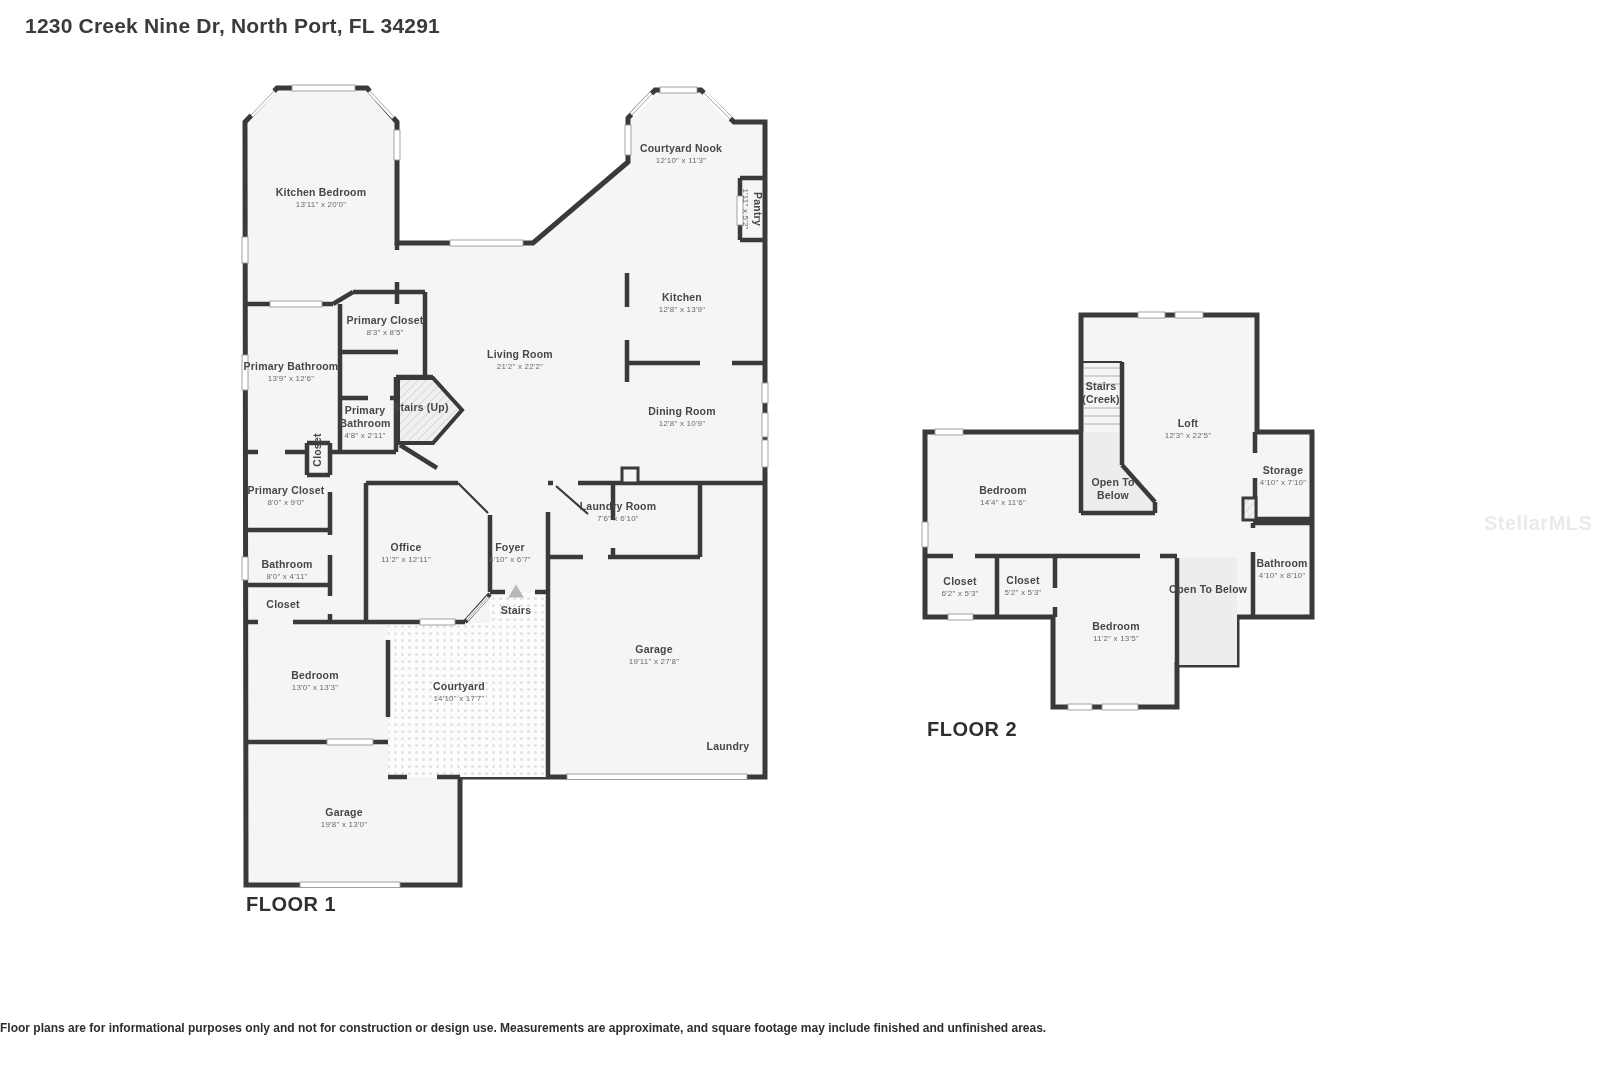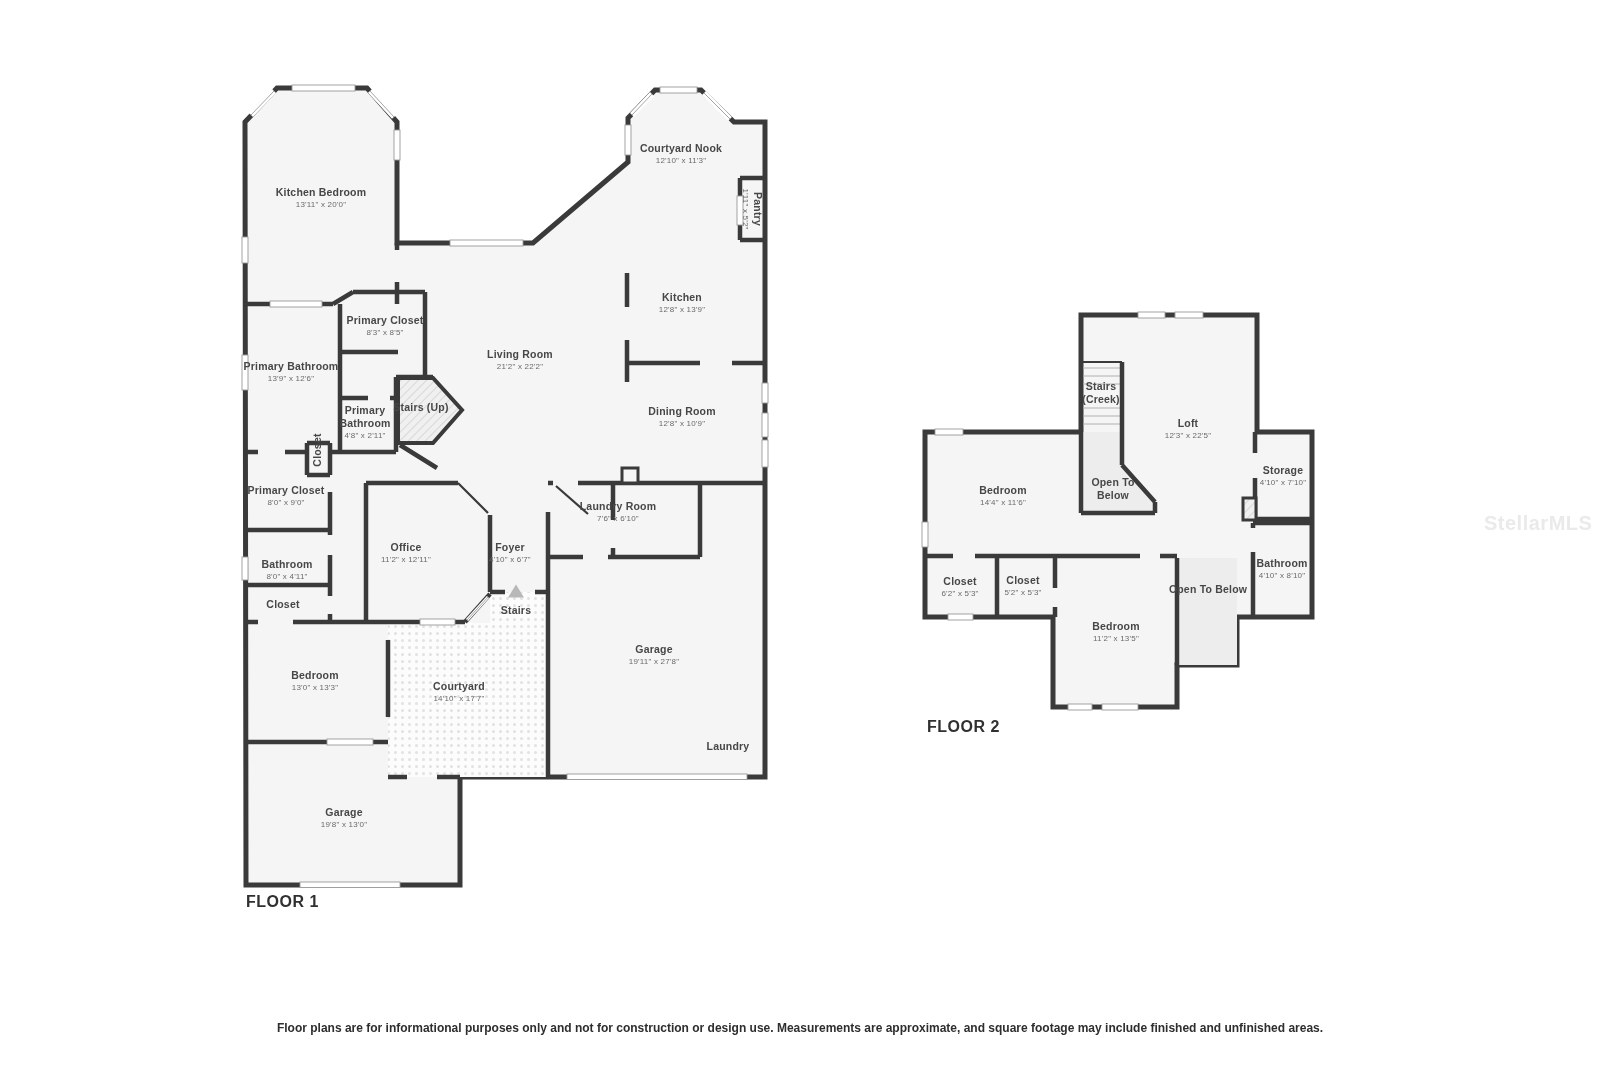--- a/index.html
+++ b/index.html
@@ -1,31 +1,31 @@
 <!DOCTYPE html>
 <html><head>
 <meta charset="utf-8">
 <style>
   html,body{margin:0;padding:0;background:#fff;}
   #canvas{position:relative;width:1600px;height:1066px;background:#ffffff;overflow:hidden;
           font-family:"Liberation Sans",sans-serif;}
   #plan-svg{position:absolute;left:0;top:0;}
   .page-title{position:absolute;left:25px;top:14px;font-size:21px;font-weight:700;color:#3b3b3b;letter-spacing:.2px;}
-  .floor-label{position:absolute;font-size:16px;font-weight:800;color:#303030;letter-spacing:.5px;}
+  .floor-label{position:absolute;font-size:20px;font-weight:800;color:#303030;letter-spacing:.5px;}
   .room{position:absolute;transform:translate(-50%,-50%);text-align:center;white-space:nowrap;line-height:1.22;}
   .room .rn{font-size:10.5px;font-weight:700;color:#474747;letter-spacing:.2px;}
   .room .rd{font-size:8px;font-weight:400;color:#6a6a6a;margin-top:1px;letter-spacing:.2px;}
   .room.wrap{white-space:normal;}
   .room.rot-cw{transform:translate(-50%,-50%) rotate(90deg);}
   .room.rot-ccw{transform:translate(-50%,-50%) rotate(-90deg);}
   .entry-tri{position:absolute;width:0;height:0;transform:translate(-50%,-50%);
              border-left:8px solid transparent;border-right:8px solid transparent;
              border-bottom:13px solid #b8b8b8;}
   .watermark{position:absolute;left:1484px;top:512px;font-size:20px;font-weight:700;color:#eaeaea;letter-spacing:.5px;}
-  .disclaimer{position:absolute;left:0;top:1021px;width:100%;text-align:center;
+  .disclaimer{position:absolute;left:0;top:1021px;width:100%;
               font-size:12px;font-weight:600;color:#2e2e2e;}
 </style>
 </head>
 <body>
 
 <div id="canvas">
 
   <svg id="plan-svg" width="1600" height="1066" viewBox="0 0 1600 1066">
     <defs>
       <pattern id="dots" width="7" height="7" patternUnits="userSpaceOnUse">
@@ -133,20 +133,21 @@
         <rect x="1175" y="312" width="28" height="6"></rect>
         <rect x="935" y="429" width="28" height="6"></rect>
         <rect x="922" y="522" width="6" height="25"></rect>
         <rect x="948" y="614" width="25" height="6"></rect>
         <rect x="1068" y="704" width="24" height="6"></rect>
         <rect x="1102" y="704" width="36" height="6"></rect>
       </g>
     </g>
   </svg>
 
+  <div class="page-title">1230 Creek Nine Dr, North Port, FL 34291</div>
 
   <div class="room" style="left:321px;top:198px">
     <div class="rn">Kitchen Bedroom</div>
     <div class="rd">13'11" x 20'0"</div>
   </div>
   <div class="room" style="left:681px;top:154px">
     <div class="rn">Courtyard Nook</div>
     <div class="rd">12'10" x 11'3"</div>
   </div>
   <div class="room rot-cw" style="left:752px;top:209px">

